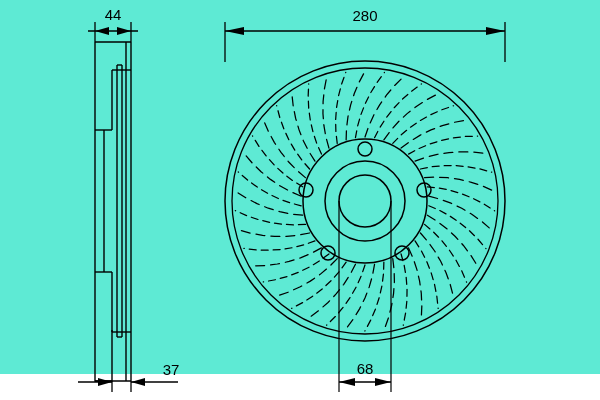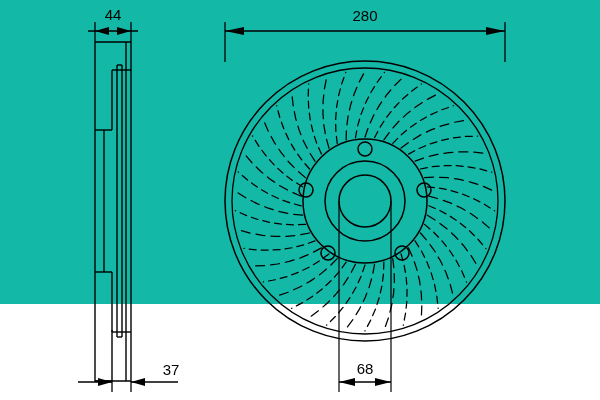--- a/index.html
+++ b/index.html
@@ -1,18 +1,18 @@
 <!DOCTYPE html>
 <html><head>
 <meta charset="utf-8">
 <style>
   html,body{margin:0;padding:0;background:#ffffff;}
   body{width:600px;height:400px;overflow:hidden;
        font-family:"Liberation Sans", sans-serif;}
-  #stage{position:relative;width:600px;height:304px;background:#14b8a6;}
+  #stage{position:relative;width:600px;height:374px;background:#5eead4;}
   #stage svg{display:block;}
   .dimtext{font-family:"Liberation Sans", sans-serif;font-size:15px;fill:#000;}
 </style>
 </head>
 <body>
 
 <div id="stage">
   <svg width="600" height="400" viewBox="0 0 600 400">
 
     <g>

